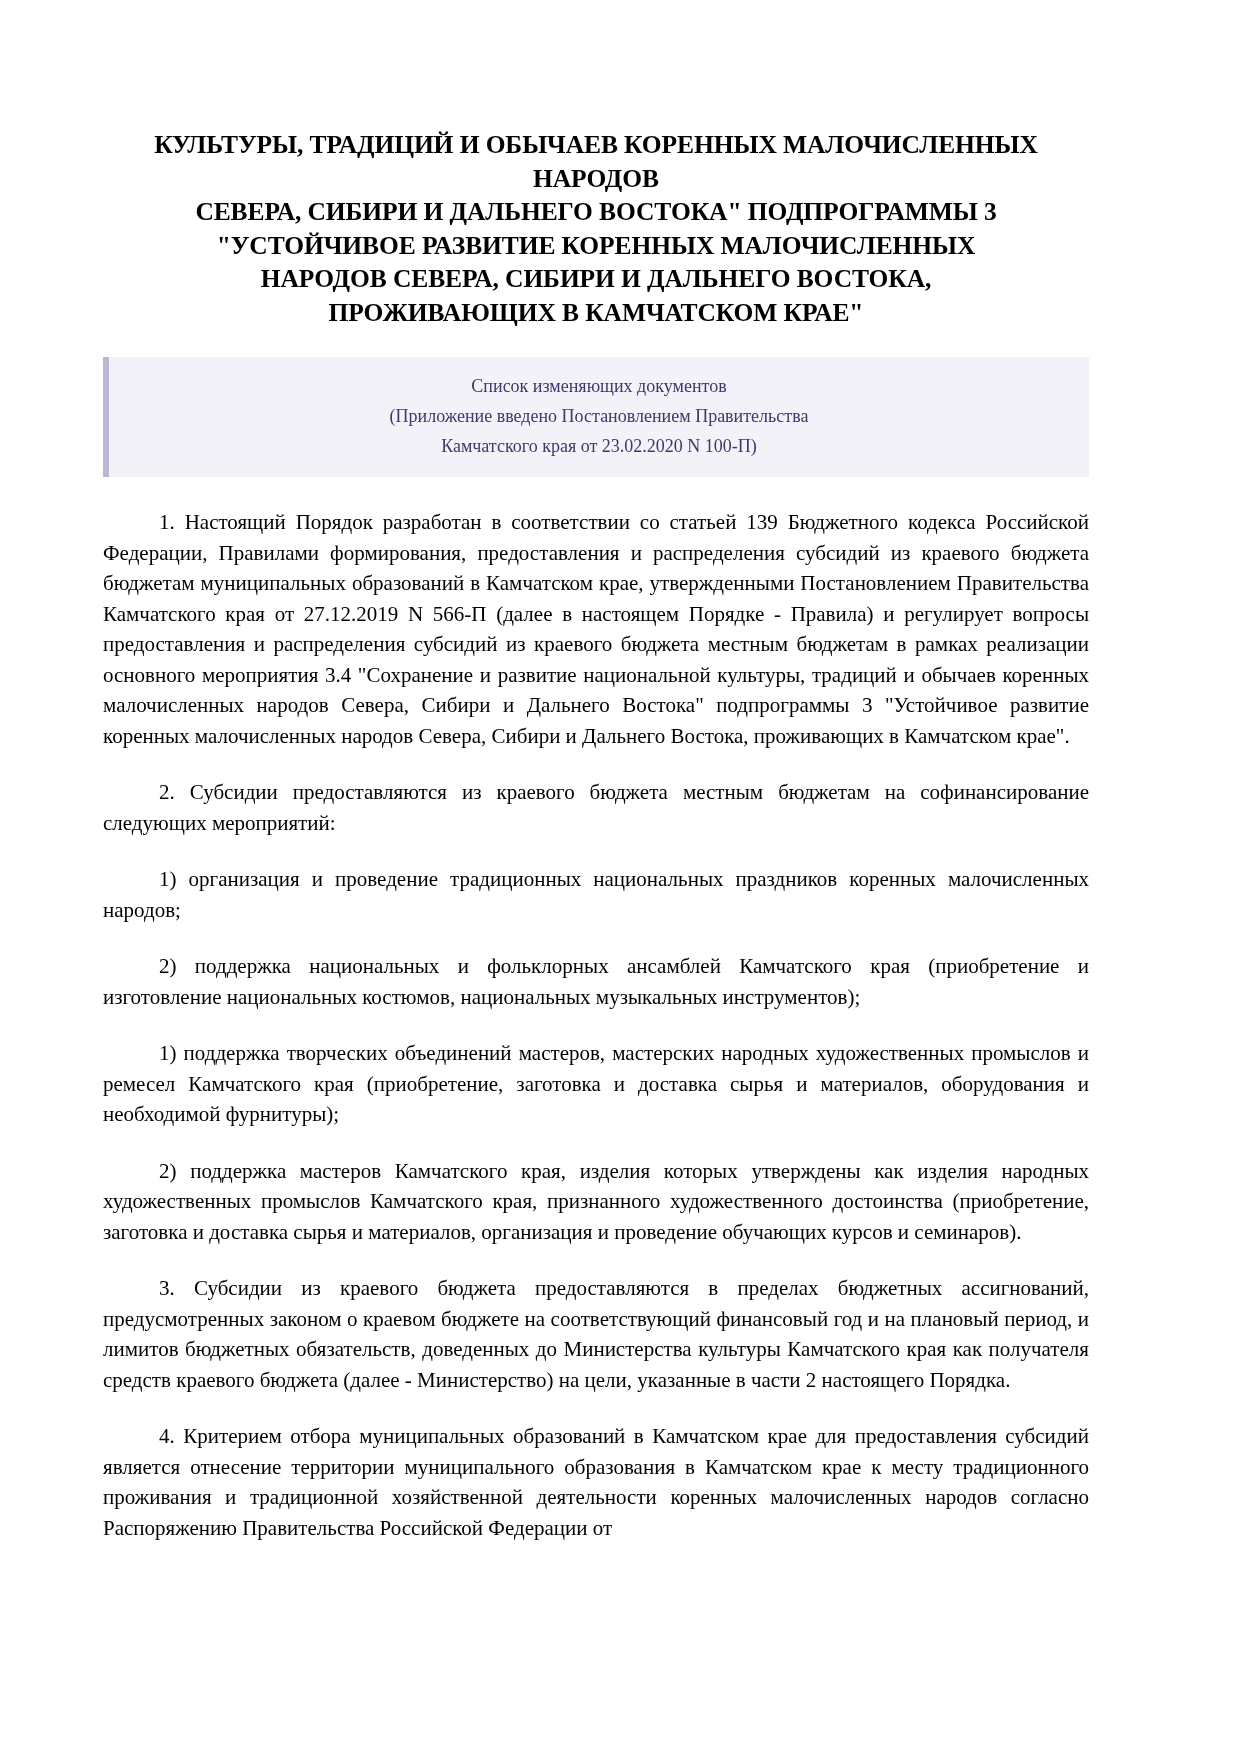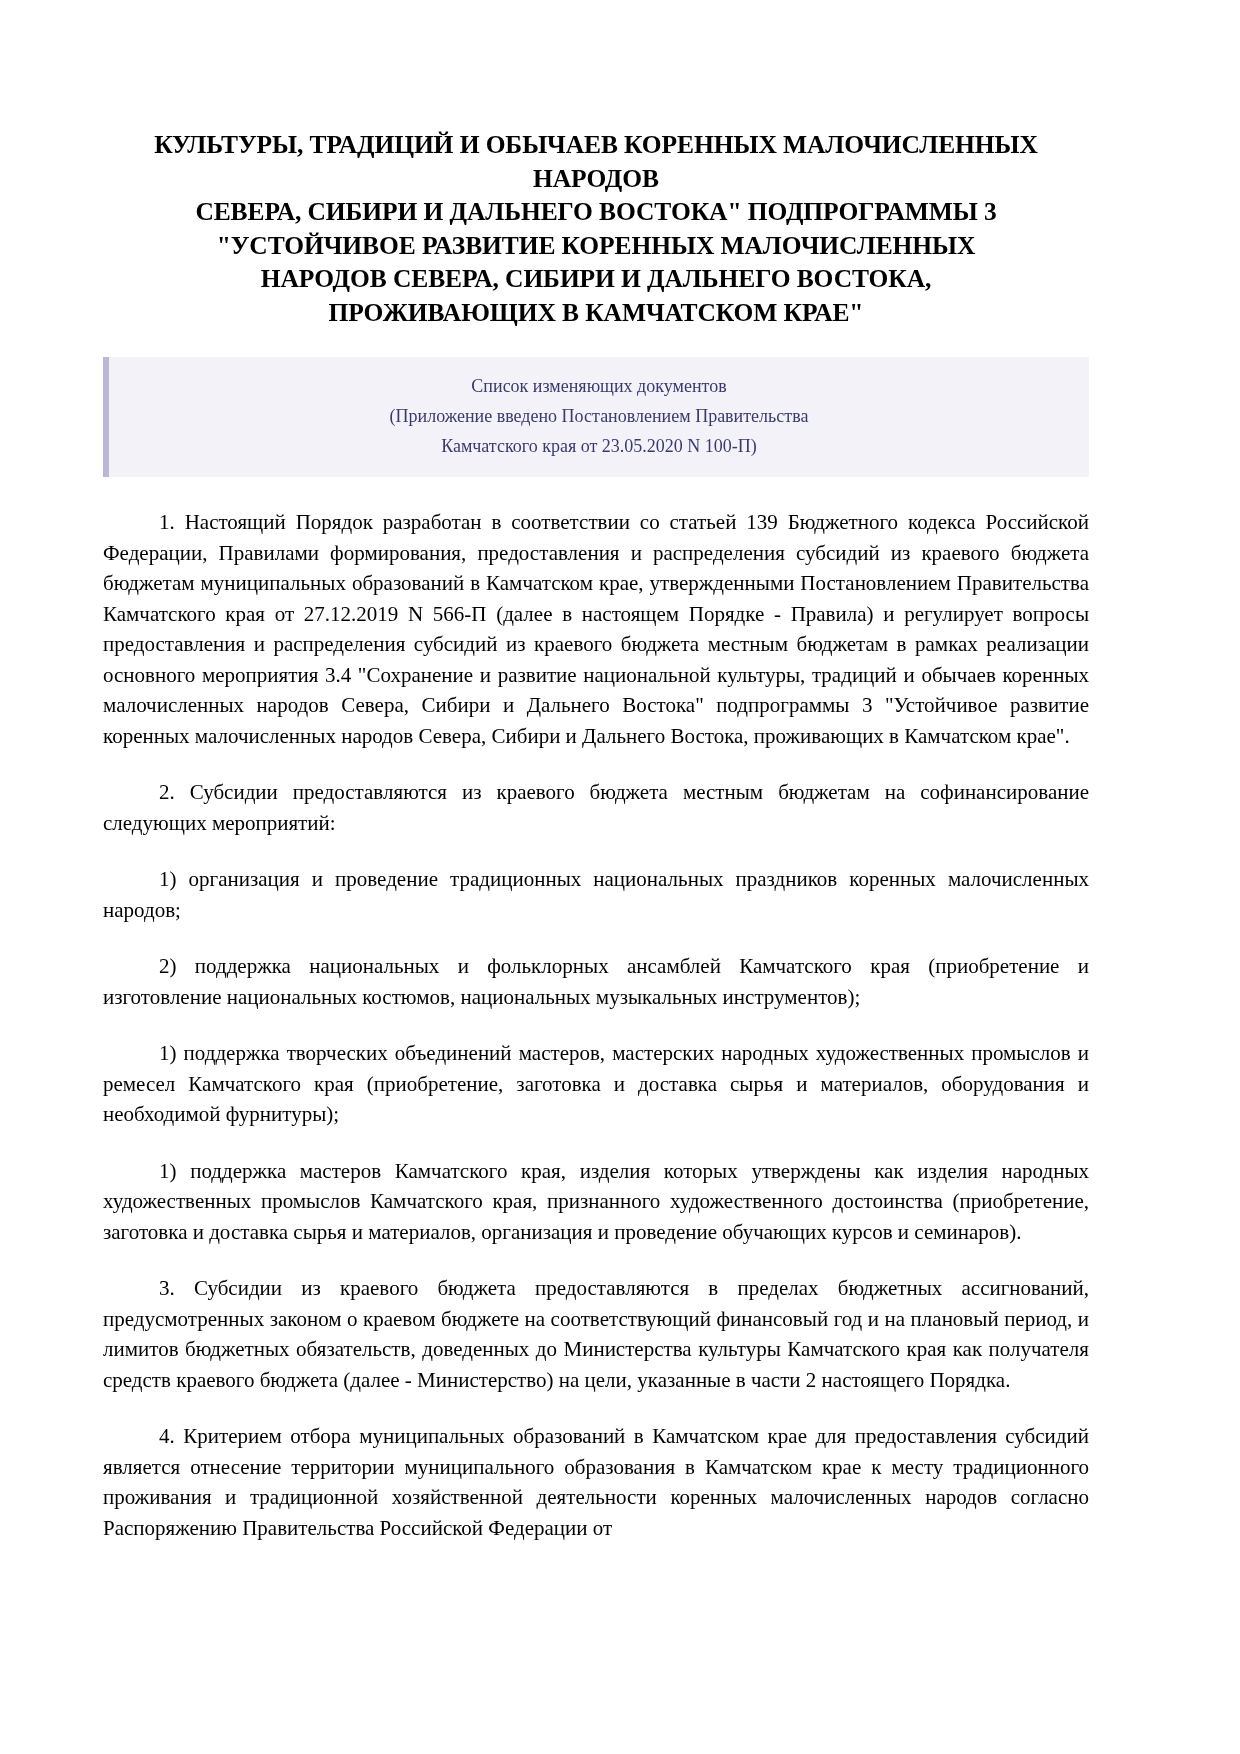--- a/index.html
+++ b/index.html
@@ -82,27 +82,27 @@
     <span class="tline">НАРОДОВ</span>
     <span class="tline">СЕВЕРА, СИБИРИ И ДАЛЬНЕГО ВОСТОКА" ПОДПРОГРАММЫ 3</span>
     <span class="tline">"УСТОЙЧИВОЕ РАЗВИТИЕ КОРЕННЫХ МАЛОЧИСЛЕННЫХ</span>
     <span class="tline">НАРОДОВ СЕВЕРА, СИБИРИ И ДАЛЬНЕГО ВОСТОКА,</span>
     <span class="tline">ПРОЖИВАЮЩИХ В КАМЧАТСКОМ КРАЕ"</span>
   </h1>
 
   <div class="amend-box">
     <p>Список изменяющих документов</p>
     <p>(Приложение введено Постановлением Правительства</p>
-    <p>Камчатского края от 23.05.2020 N 100-П)</p>
+    <p>Камчатского края от 23.02.2020 N 100-П)</p>
   </div>
 
   <div class="body-text">
     <p>1. Настоящий Порядок разработан в соответствии со статьей 139 Бюджетного кодекса Российской Федерации, Правилами формирования, предоставления и распределения субсидий из краевого бюджета бюджетам муниципальных образований в Камчатском крае, утвержденными Постановлением Правительства Камчатского края от 27.12.2019 N 566-П (далее в настоящем Порядке - Правила) и регулирует вопросы предоставления и распределения субсидий из краевого бюджета местным бюджетам в рамках реализации основного мероприятия 3.4 "Сохранение и развитие национальной культуры, традиций и обычаев коренных малочисленных народов Севера, Сибири и Дальнего Востока" подпрограммы 3 "Устойчивое развитие коренных малочисленных народов Севера, Сибири и Дальнего Востока, проживающих в Камчатском крае".</p>
     <p>2. Субсидии предоставляются из краевого бюджета местным бюджетам на софинансирование следующих мероприятий:</p>
     <p>1) организация и проведение традиционных национальных праздников коренных малочисленных народов;</p>
     <p>2) поддержка национальных и фольклорных ансамблей Камчатского края (приобретение и изготовление национальных костюмов, национальных музыкальных инструментов);</p>
     <p>1) поддержка творческих объединений мастеров, мастерских народных художественных промыслов и ремесел Камчатского края (приобретение, заготовка и доставка сырья и материалов, оборудования и необходимой фурнитуры);</p>
-    <p>1) поддержка мастеров Камчатского края, изделия которых утверждены как изделия народных художественных промыслов Камчатского края, признанного художественного достоинства (приобретение, заготовка и доставка сырья и материалов, организация и проведение обучающих курсов и семинаров).</p>
+    <p>2) поддержка мастеров Камчатского края, изделия которых утверждены как изделия народных художественных промыслов Камчатского края, признанного художественного достоинства (приобретение, заготовка и доставка сырья и материалов, организация и проведение обучающих курсов и семинаров).</p>
     <p>3. Субсидии из краевого бюджета предоставляются в пределах бюджетных ассигнований, предусмотренных законом о краевом бюджете на соответствующий финансовый год и на плановый период, и лимитов бюджетных обязательств, доведенных до Министерства культуры Камчатского края как получателя средств краевого бюджета (далее - Министерство) на цели, указанные в части 2 настоящего Порядка.</p>
     <p>4. Критерием отбора муниципальных образований в Камчатском крае для предоставления субсидий является отнесение территории муниципального образования в Камчатском крае к месту традиционного проживания и традиционной хозяйственной деятельности коренных малочисленных народов согласно Распоряжению Правительства Российской Федерации от</p>
   </div>
 
 </div>
 
 </body></html>

